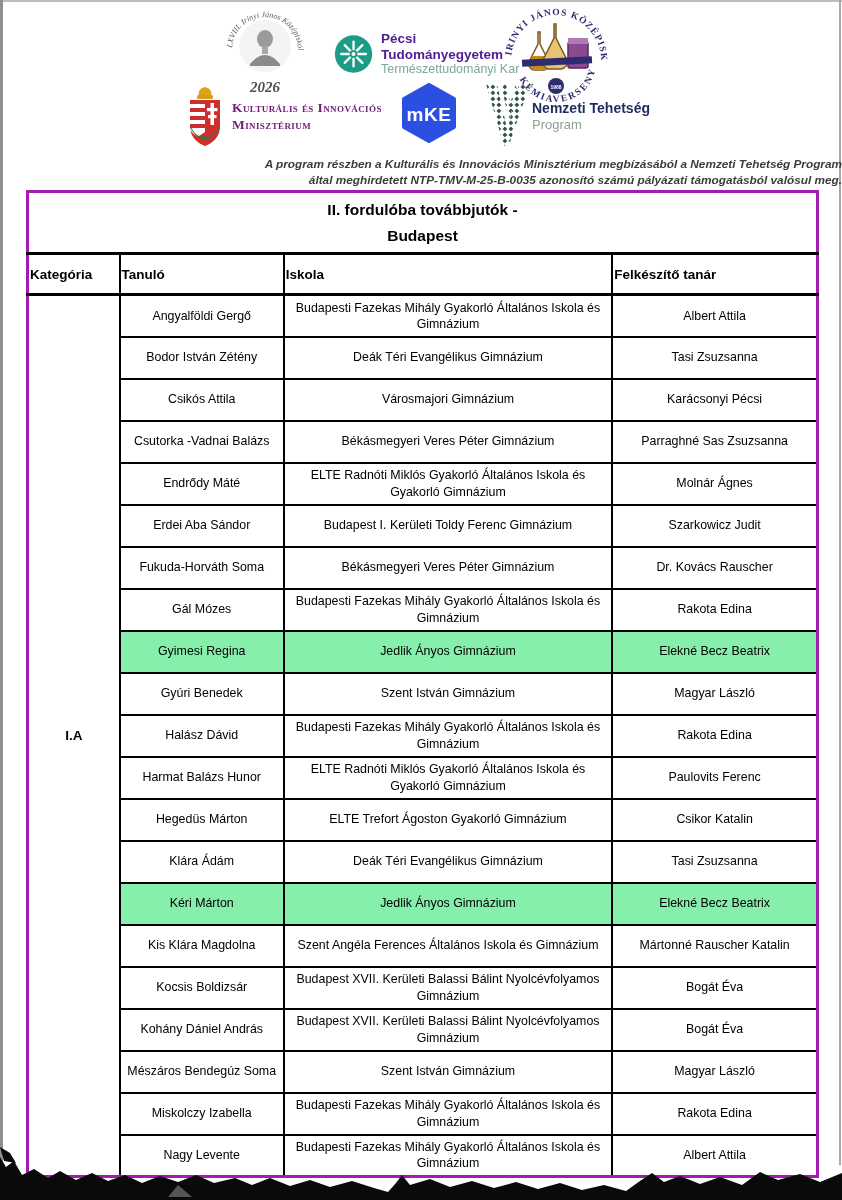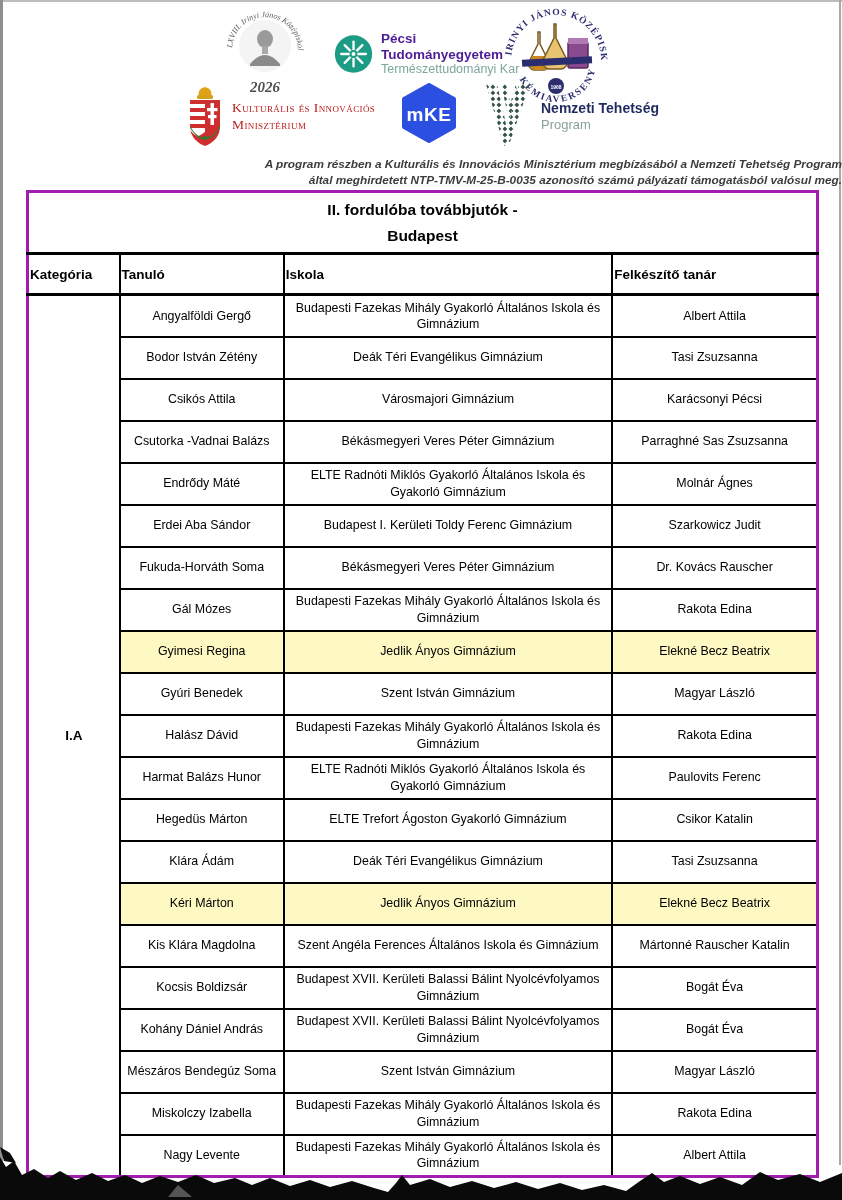--- a/index.html
+++ b/index.html
@@ -12,45 +12,45 @@
 
   
   .logo{position:absolute;}
   .seal{left:202px;top:6px;width:126px;height:92px;}
   .pte{left:334px;top:30px;width:190px;height:48px;display:flex;align-items:center;gap:8px;}
   .pte-text{line-height:1.15;}
   .pte-l1{color:#4c1d95;font-weight:bold;font-size:13.5px;}
   .pte-l2{color:#7da79d;font-size:12.5px;}
   .irinyi{left:494px;top:2px;width:124px;height:112px;}
   .kim{left:186px;top:84px;width:220px;height:66px;display:flex;align-items:center;gap:8px;}
-  .kim-text{font-family:"Liberation Serif",serif;font-variant:small-caps;color:#b91c1c;
-            font-size:13.5px;font-weight:400;line-height:1.25;letter-spacing:.4px;}
+  .kim-text{font-family:"Liberation Serif",serif;font-variant:small-caps;color:#701a75;
+            font-size:13.5px;font-weight:700;line-height:1.25;letter-spacing:.4px;}
   .mke{left:399px;top:83px;width:60px;height:60px;}
-  .ntp{left:484px;top:82px;width:175px;height:68px;display:flex;align-items:center;gap:9px;}
+  .ntp{left:484px;top:82px;width:175px;height:68px;display:flex;align-items:center;}
   .ntp-text{line-height:1.2;}
   .ntp-l1{color:#1f2a5e;font-weight:bold;font-size:14px;}
   .ntp-l2{color:#8aa396;font-size:13px;}
 
   .disclaimer{position:absolute;left:0;top:157px;width:842px;text-align:right;
               font-style:italic;font-weight:600;color:#3c3c3c;font-size:11.8px;line-height:1.32;}
 
   
   table.results{position:absolute;left:26px;top:190px;width:793px;border-collapse:collapse;
                 table-layout:fixed;}
   table.results,table.results td,table.results th{border:2px solid #000;}
   table.results{border:3px solid #a21caf;}
   td.title-cell{border-bottom:3px solid #000 !important;height:57px;text-align:center;
                 font-weight:bold;font-size:15.5px;line-height:1.65;vertical-align:middle;}
   th{height:36px;font-size:13.5px;font-weight:bold;text-align:left;vertical-align:middle;
      border-bottom:3px solid #000 !important;background:#fff;}
   td{font-size:12.4px;text-align:center;vertical-align:middle;padding:1px 5px;line-height:1.3;
      background:#fff;}
   tr.data{height:42px;}
   td.c-cat{font-weight:bold;font-size:13.5px;}
-  tr.hl td{background:#fef9c3;}
+  tr.hl td{background:#86efac;}
   .w-cat{width:92px;} .w-stu{width:164px;} .w-sch{width:328px;} .w-tea{width:205px;}
 
   
   .torn{position:absolute;left:0;top:1145px;width:842px;height:55px;}
 </style>
 </head>
 <body>
 
 <div class="page">
   <div class="edge-top"></div>

